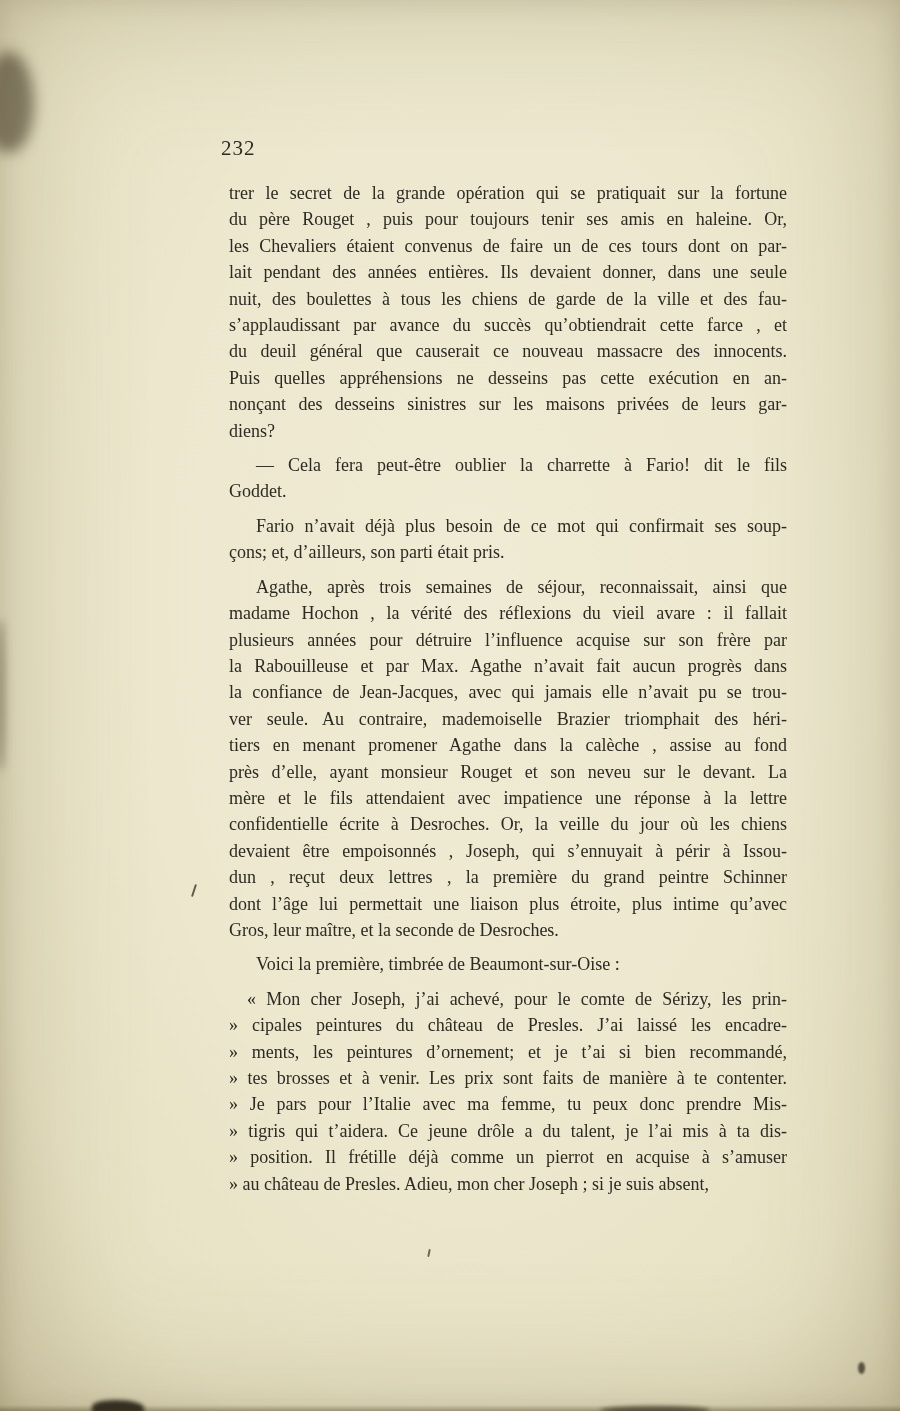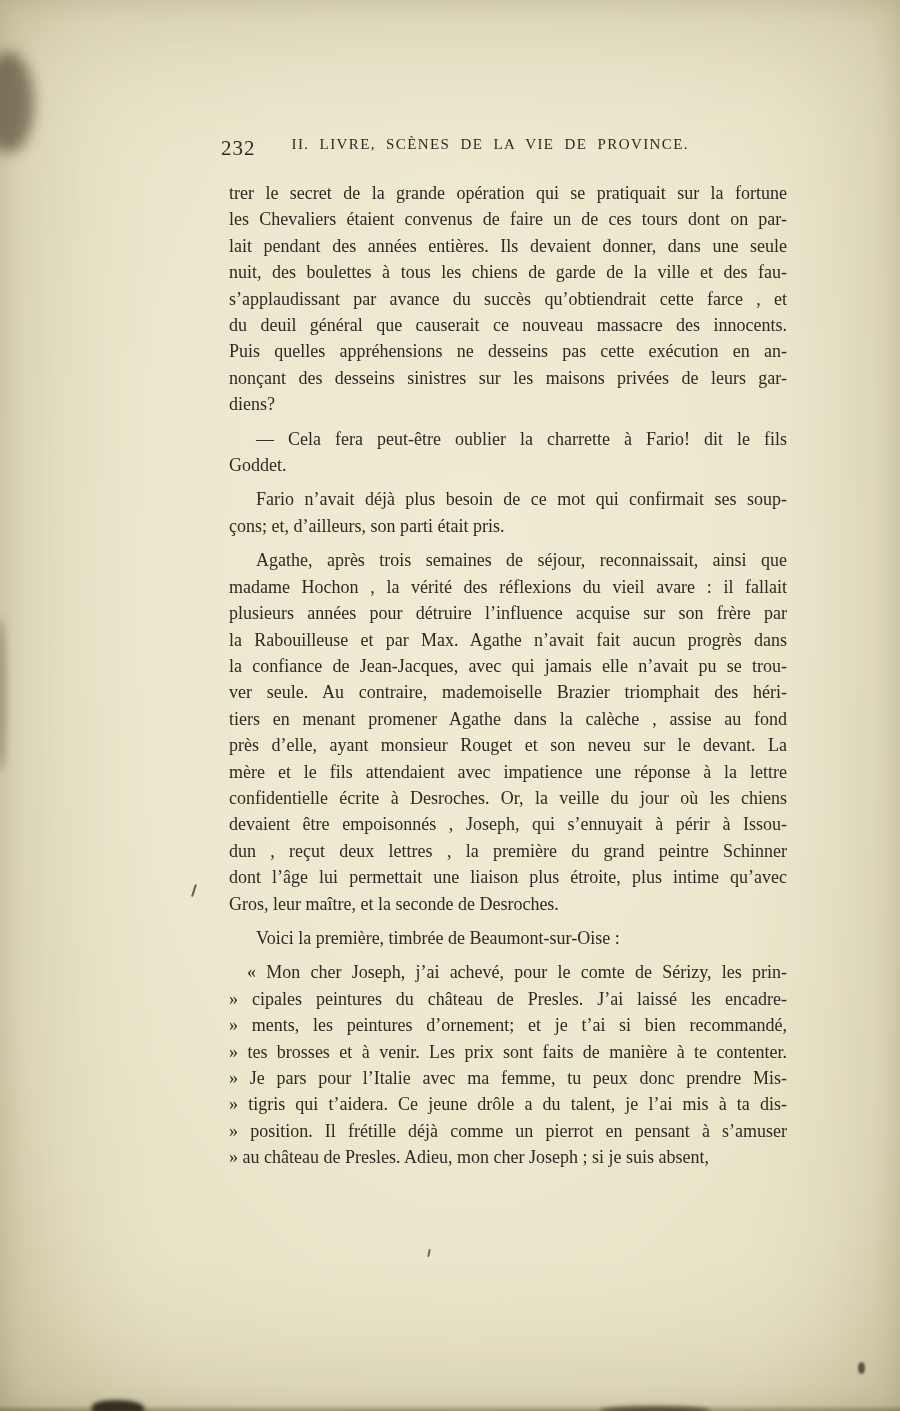--- a/index.html
+++ b/index.html
@@ -108,26 +108,26 @@
     background: linear-gradient(to top, rgba(60,50,28,0.35), rgba(60,50,28,0));
   }
 </style>
 </head>
 <body>
 
 <div class="page">
 
   <div class="page-header">
     <span class="page-number">232</span>
-    <span class="running-title">II. LIVRE, SCÈNES DE LA VIE DE PROVINCE.</span>
   </div>
 
   <div class="text-block">
       <div class="paragraph continuation">
         <div class="line">trer le secret de la grande opération qui se pratiquait sur la fortune</div>
+        <div class="line">du père Rouget , puis pour toujours tenir ses amis en haleine. Or,</div>
         <div class="line">les Chevaliers étaient convenus de faire un de ces tours dont on par-</div>
         <div class="line">lait pendant des années entières. Ils devaient donner, dans une seule</div>
         <div class="line">nuit, des boulettes à tous les chiens de garde de la ville et des fau-</div>
         <div class="line">s’applaudissant par avance du succès qu’obtiendrait cette farce , et</div>
         <div class="line">du deuil général que causerait ce nouveau massacre des innocents.</div>
         <div class="line">Puis quelles appréhensions ne desseins pas cette exécution en an-</div>
         <div class="line">nonçant des desseins sinistres sur les maisons privées de leurs gar-</div>
         <div class="line last">diens?</div>
       </div>
       <div class="paragraph dialogue">
@@ -157,21 +157,21 @@
       <div class="paragraph body">
         <div class="line indent last">Voici la première, timbrée de Beaumont-sur-Oise :</div>
       </div>
       <div class="paragraph letter">
         <div class="line indent">« Mon cher Joseph, j’ai achevé, pour le comte de Sérizy, les prin-</div>
         <div class="line">» cipales peintures du château de Presles. J’ai laissé les encadre-</div>
         <div class="line">» ments, les peintures d’ornement; et je t’ai si bien recommandé,</div>
         <div class="line">» tes brosses et à venir. Les prix sont faits de manière à te contenter.</div>
         <div class="line">» Je pars pour l’Italie avec ma femme, tu peux donc prendre Mis-</div>
         <div class="line">» tigris qui t’aidera. Ce jeune drôle a du talent, je l’ai mis à ta dis-</div>
-        <div class="line">» position. Il frétille déjà comme un pierrot en pensant à s’amuser</div>
+        <div class="line">» position. Il frétille déjà comme un pierrot en acquise à s’amuser</div>
         <div class="line last">» au château de Presles. Adieu, mon cher Joseph ; si je suis absent,</div>
       </div>
     </div>
 
   <div>
     <div class="artifact corner-blot"></div>
     <div class="artifact left-streak"></div>
     <div class="artifact slash-mark"></div>
     <div class="artifact tiny-mark"></div>
     <div class="artifact bottom-smudge-1"></div>

